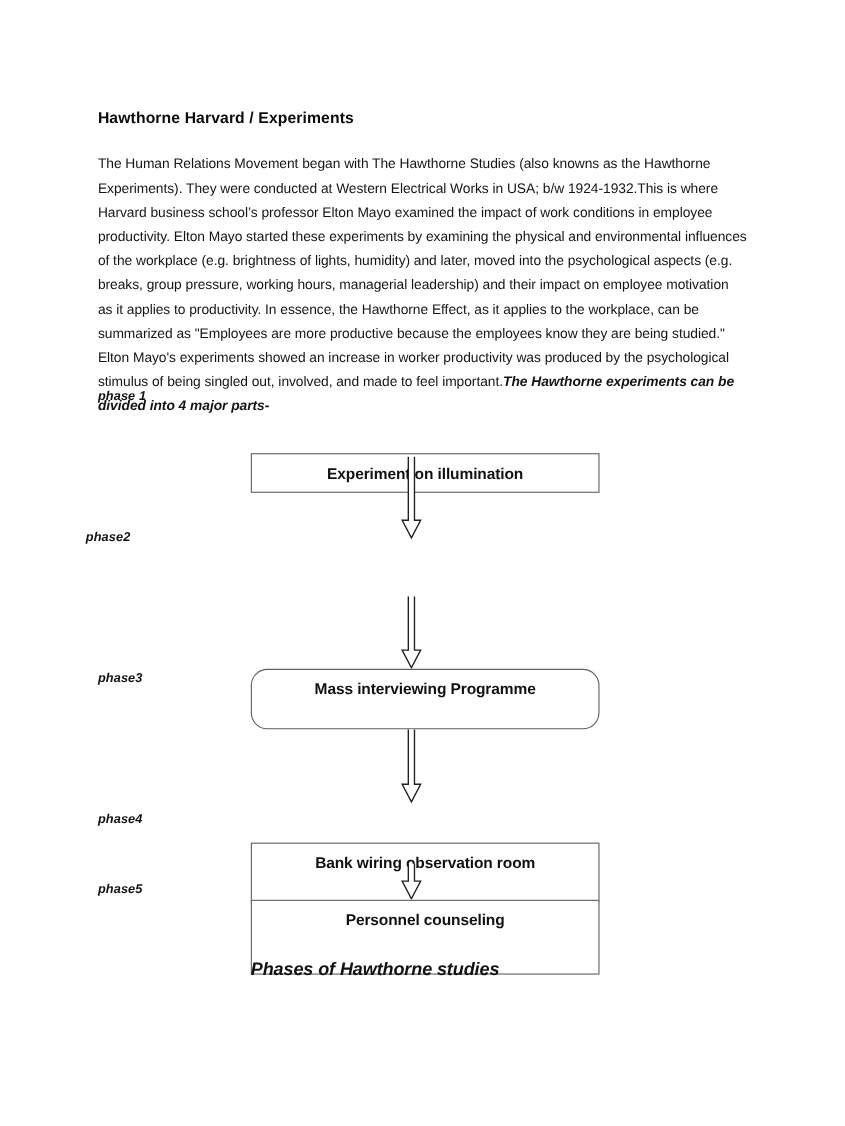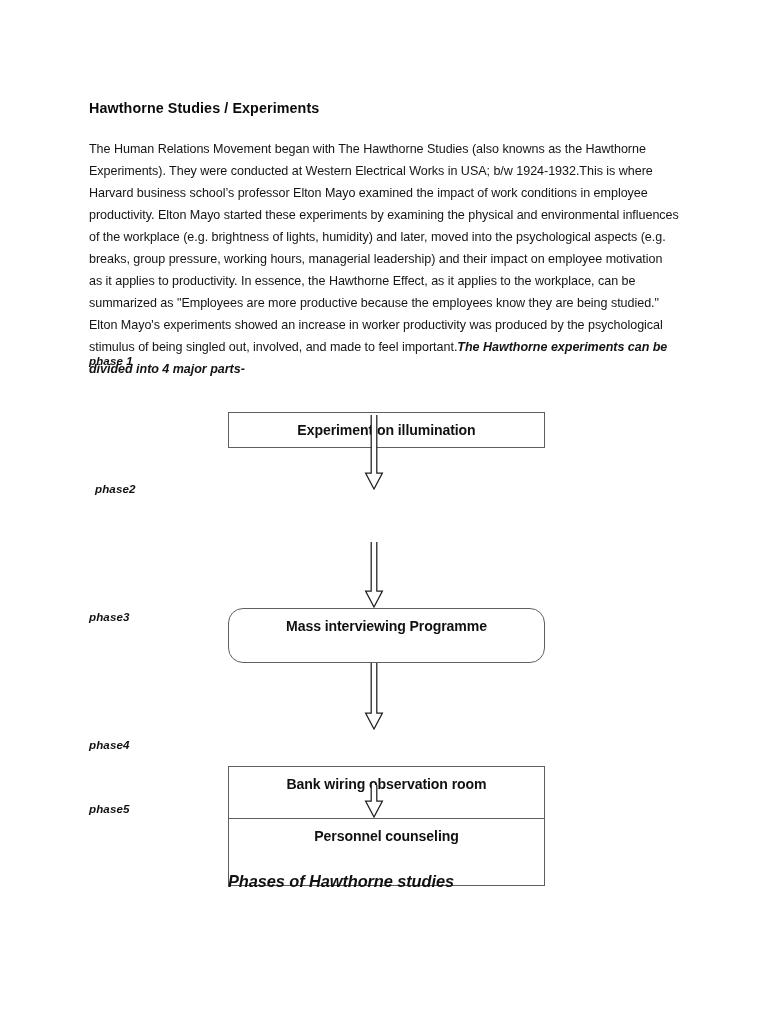--- a/index.html
+++ b/index.html
@@ -113,38 +113,38 @@
     font-style: italic;
     color: #111111;
     letter-spacing: -0.1px;
   }
 </style>
 </head>
 <body>
 
 <div id="page">
 
-  <h1 class="doc-title">Hawthorne Studies / Experiments</h1>
+  <h1 class="doc-title">Hawthorne Harvard / Experiments</h1>
 
   <p class="doc-body"><span>The Human Relations Movement began with The Hawthorne Studies (also knowns as the Hawthorne Experiments). They were conducted at Western Electrical Works in USA; b/w 1924-1932.This is where Harvard business school’s professor Elton Mayo examined the impact of work conditions in employee productivity. Elton Mayo started these experiments by examining the physical and environmental influences of the workplace (e.g. brightness of lights, humidity) and later, moved into the psychological aspects (e.g. breaks, group pressure, working hours, managerial leadership) and their impact on employee motivation as it applies to productivity. In essence, the Hawthorne Effect, as it applies to the workplace, can be summarized as "Employees are more productive because the employees know they are being studied." Elton Mayo's experiments showed an increase in worker productivity was produced by the psychological stimulus of being singled out, involved, and made to feel important.</span><span class="emph">The Hawthorne experiments can be divided into 4 major parts-</span></p>
 
   <div class="flow">
 
     <div class="phase-label" style="left:89px; top:354px;text-align:center;">phase 1</div>
     <div class="node-box" style="top:380px; height:36px;margin-top:32px;">
       <span class="node-label">Experiment on illumination</span>
     </div>
 
     <div class="arrow" style="top:415px; height:75px;">
       <svg width="20" height="75" viewBox="0 0 20 75">
         <path d="M7.2 0 L7.2 58 L1.6 58 L10 74 L18.4 58 L12.8 58 L12.8 0" fill="#ffffff" stroke="#202020" stroke-width="1.25" stroke-linejoin="miter"></path>
       </svg>
     </div>
 
-    <div class="phase-label" style="left:95px; top:482px;">phase2</div>
+    <div class="phase-label" style="left:78px; top:482px;">phase2</div>
 
     <div class="arrow" style="top:542px; height:66px;">
       <svg width="20" height="66" viewBox="0 0 20 66">
         <path d="M7.2 0 L7.2 49 L1.6 49 L10 65 L18.4 49 L12.8 49 L12.8 0" fill="#ffffff" stroke="#202020" stroke-width="1.25" stroke-linejoin="miter"></path>
       </svg>
     </div>
 
     <div class="phase-label" style="left:89px; top:610px;">phase3</div>
     <div class="node-box" style="top:608px; height:55px;border-radius:15px;">
       <span class="node-label">Mass interviewing Programme</span>

